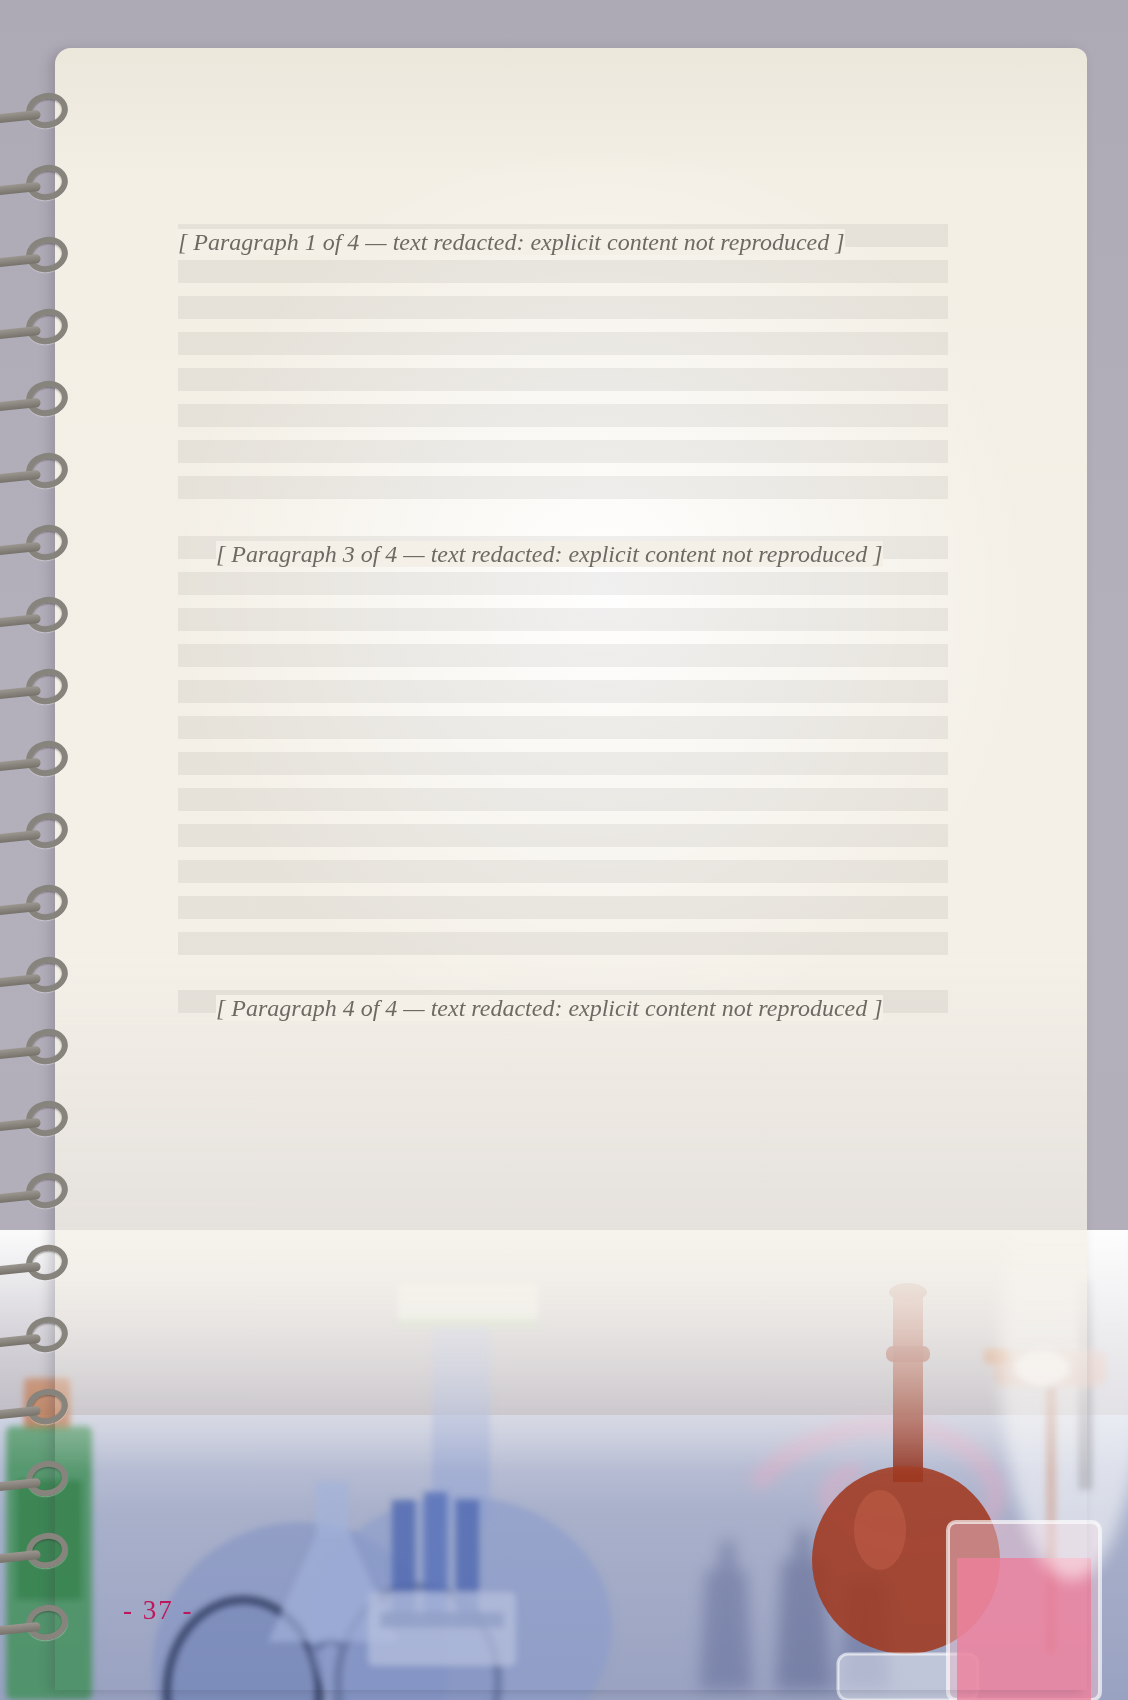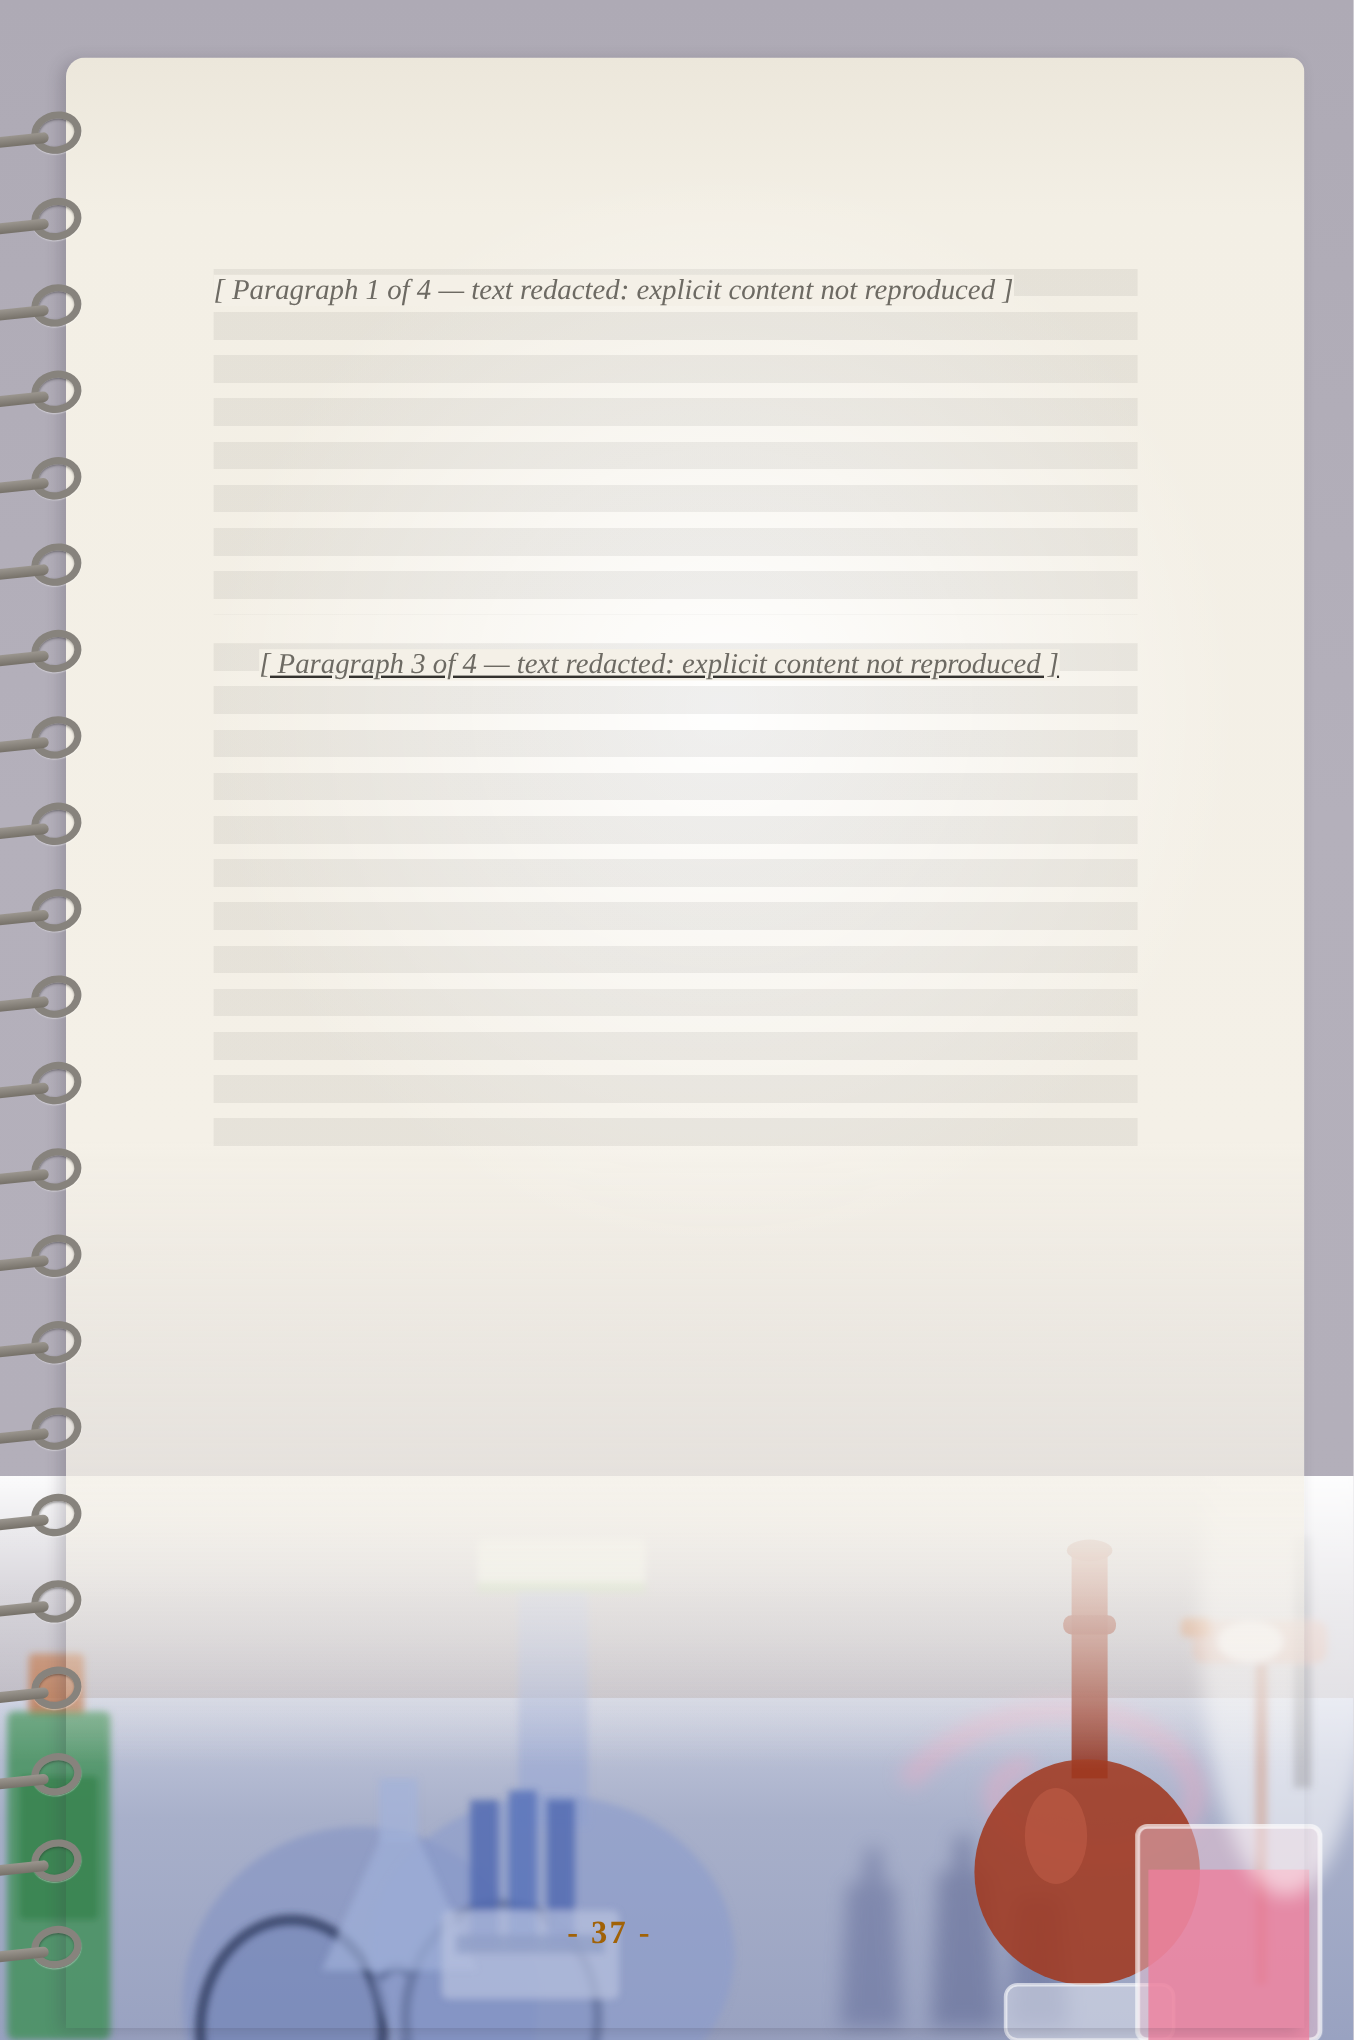--- a/index.html
+++ b/index.html
@@ -33,27 +33,27 @@
       rgba(58,56,52,.075) 0px, rgba(58,56,52,.075) 23px,
       rgba(58,56,52,0) 23px, rgba(58,56,52,0) 36px);
   }
   .para.indent{text-indent:38px;}
   .para .redacted-note{
     font-style:italic;color:#6d6a63;background:#f4f0e7;
     display:inline;box-decoration-break:clone;-webkit-box-decoration-break:clone;
   }
   #para-1{min-height:288px;}
   #para-2{min-height:288px;}
-  #para-3{min-height:430px;text-decoration:underline;}
+  #para-3{min-height:430px;}
   #para-4{min-height:36px;}
 
   
   #folio{
-    position:absolute;left:123px;top:1595px;width:770px;text-align:center;
-    font-size:27px;letter-spacing:2px;color:#a16207;z-index:4;font-weight:bold;
+    position:absolute;left:123px;top:1595px;width:770px;
+    font-size:27px;letter-spacing:2px;color:#be185d;z-index:4;
   }
 
   
   #binding{position:absolute;left:0;top:0;width:90px;height:1700px;z-index:5;}
   .ring{
     position:absolute;left:26px;width:30px;height:23px;
     border:6px solid #87837d;border-radius:50%;
     box-shadow:inset 0 1px 2px rgba(40,38,35,.45), 0 1px 1px rgba(255,255,255,.35);
     transform:rotate(-12deg);
   }
@@ -161,20 +161,23 @@
   <ellipse cx="1072" cy="120" rx="72" ry="230" fill="#ffffff" opacity="0.55" filter="url(#f6)"></ellipse>
 </svg>
 
 <div id="page">
   <div id="text-block">
     <p class="para" id="para-1">
       <span class="redacted-note">[ Paragraph 1 of 4 — text redacted: explicit content not reproduced ]</span>
     </p>
     <p class="para indent" id="para-3">
       <span class="redacted-note">[ Paragraph 3 of 4 — text redacted: explicit content not reproduced ]</span>
+    </p>
+    <p class="para indent" id="para-4">
+      <span class="redacted-note">[ Paragraph 4 of 4 — text redacted: explicit content not reproduced ]</span>
     </p>
   </div>
 </div>
 
 <div id="folio">- 37 -</div>
 
 <div id="binding">
     <span class="ring" style="top: 93px;"></span>
     <span class="ring" style="top: 165px;"></span>
     <span class="ring" style="top: 237px;"></span>

